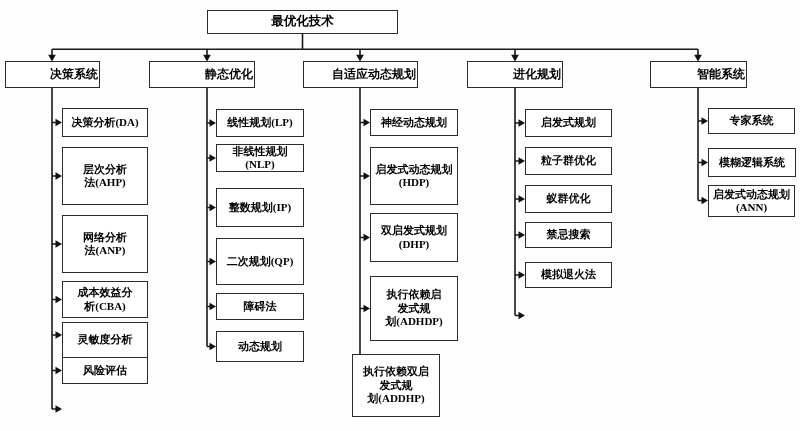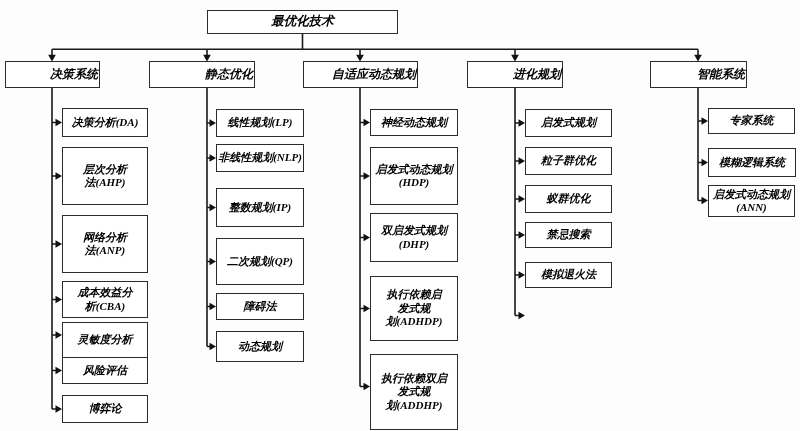--- a/index.html
+++ b/index.html
@@ -20,21 +20,20 @@
     position: absolute;
     box-sizing: border-box;
     background: #ffffff;
     border: 1.6px solid #2b2b2b;
     display: flex;
     align-items: center;
     justify-content: center;
     text-align: center;
     color: #000000;
     font-weight: bold;
-    font-style: italic;
   }
   .node span {
     white-space: pre-line;
     line-height: 1.22;
     padding: 0 1px;
   }
   .root  { font-size: 12.5px; }
   .hdr   { font-size: 12px; justify-content: flex-end; }
   .leaf  { font-size: 11px; }
 </style>
@@ -137,23 +136,20 @@
   <div class="node leaf" style="left:62px;top:215px;width:86px;height:58px">
     <span>网络分析
 法(ANP)</span>
   </div>
   <div class="node leaf" style="left:62px;top:322px;width:86px;height:36px">
     <span>灵敏度分析</span>
   </div>
   <div class="node leaf" style="left:62px;top:357px;width:86px;height:27px">
     <span>风险评估</span>
   </div>
-  <div class="node leaf" style="left:62px;top:395px;width:86px;height:28px">
-    <span>博弈论</span>
-  </div>
 
   <div class="node leaf" style="left:216px;top:109px;width:88px;height:28px">
     <span>线性规划(LP)</span>
   </div>
   <div class="node leaf" style="left:216px;top:144px;width:88px;height:28px">
     <span>非线性规划(NLP)</span>
   </div>
   <div class="node leaf" style="left:216px;top:188px;width:88px;height:39px">
     <span>整数规划(IP)</span>
   </div>
@@ -176,21 +172,21 @@
   </div>
   <div class="node leaf" style="left:370px;top:213px;width:88px;height:49px">
     <span>双启发式规划
 (DHP)</span>
   </div>
   <div class="node leaf" style="left:370px;top:276px;width:88px;height:65px">
     <span>执行依赖启
 发式规
 划(ADHDP)</span>
   </div>
-  <div class="node leaf" style="left:370px;top:354px;width:88px;height:76px">
+  <div class="node leaf" style="left:352px;top:354px;width:88px;height:63px">
     <span>执行依赖双启
 发式规
 划(ADDHP)</span>
   </div>
 
   <div class="node leaf" style="left:525px;top:109px;width:87px;height:28px">
     <span>启发式规划</span>
   </div>
   <div class="node leaf" style="left:525px;top:147px;width:87px;height:28px">
     <span>粒子群优化</span>

